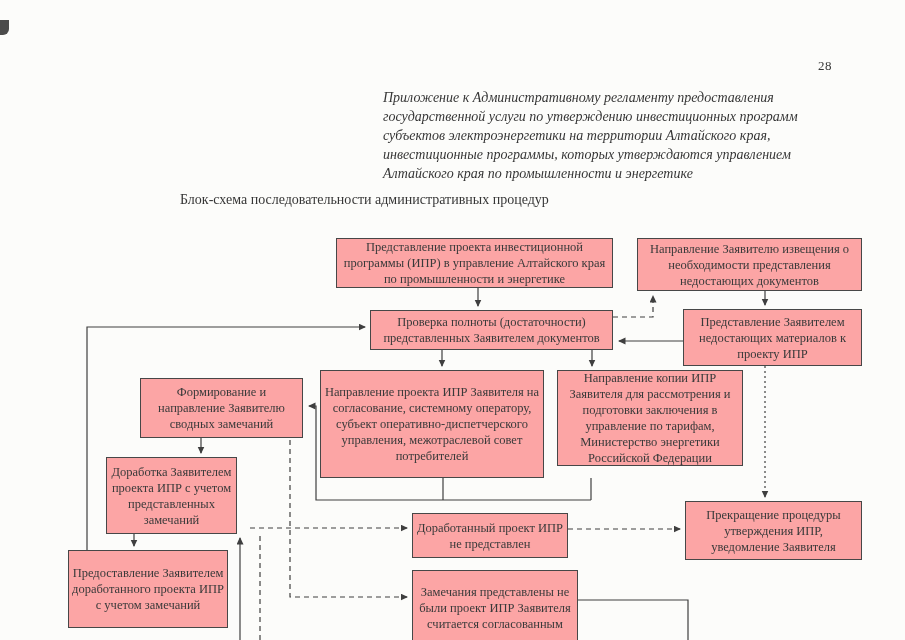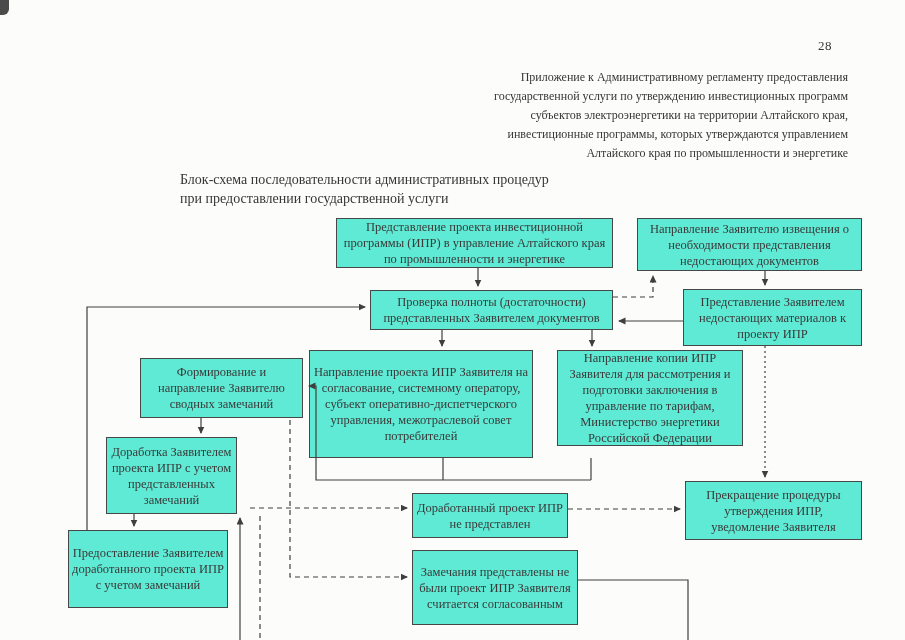--- a/index.html
+++ b/index.html
@@ -2,27 +2,27 @@
 <html><head>
 <meta charset="utf-8">
 <style>
   html,body{margin:0;padding:0;}
   body{
     width:905px;height:640px;position:relative;overflow:hidden;
     background:#fcfcfa;
     font-family:"Liberation Serif","DejaVu Serif",serif;
     color:#363636;
   }
-  .page{position:absolute;inset:0;}
+  .page{position:absolute;inset:0;margin-top:20px;}
   .scan-smudge{position:absolute;left:0;top:0;width:9px;height:15px;background:#2b2b2b;border-radius:0 0 6px 0;opacity:.85;}
   .page-number{position:absolute;left:818px;top:38px;font-size:13px;letter-spacing:.5px;}
-  .doc-header{position:absolute;left:383px;top:68px;width:465px;text-align:right;font-size:12px;line-height:19px;}
+  .doc-header{position:absolute;left:383px;top:68px;width:465px;text-align:left;font-size:14px;line-height:19px;font-style:italic;}
   .doc-title{position:absolute;left:180px;top:170px;width:550px;text-align:left;font-size:14px;line-height:19px;}
   .fc-box{
-    position:absolute;border:1px solid #474747;background:#5eead4;
+    position:absolute;border:1px solid #474747;background:#fca5a5;
     display:flex;align-items:center;justify-content:center;
     text-align:center;font-size:12.5px;line-height:16px;
     padding:2px 3px;box-sizing:border-box;color:#3a3a3a;
   }
   svg.connectors{position:absolute;left:0;top:0;pointer-events:none;}
 </style>
 </head>
 <body>
 
 <div class="page">
@@ -34,34 +34,33 @@
   <div class="doc-header">
     <div>Приложение к Административному регламенту предоставления</div>
     <div>государственной услуги по утверждению инвестиционных программ</div>
     <div>субъектов электроэнергетики на территории Алтайского края,</div>
     <div>инвестиционные программы, которых утверждаются управлением</div>
     <div>Алтайского края по промышленности и энергетике</div>
   </div>
 
   <div class="doc-title">
     <div>Блок-схема последовательности административных процедур</div>
-    <div>при предоставлении государственной услуги</div>
   </div>
 
   <div class="fc-box" style="left:336px;top:218px;width:277px;height:50px">Представление проекта инвестиционной программы (ИПР) в управление Алтайского края по промышленности и энергетике</div>
 
   <div class="fc-box" style="left:637px;top:218px;width:225px;height:53px">Направление Заявителю извещения о необходимости представления недостающих документов</div>
 
   <div class="fc-box" style="left:370px;top:290px;width:243px;height:40px">Проверка полноты (достаточности) представленных Заявителем документов</div>
 
   <div class="fc-box" style="left:683px;top:289px;width:179px;height:57px">Представление Заявителем недостающих материалов к проекту ИПР</div>
 
   <div class="fc-box" style="left:140px;top:358px;width:163px;height:60px">Формирование и направление Заявителю сводных замечаний</div>
 
-  <div class="fc-box" style="left:309px;top:350px;width:224px;height:108px">Направление проекта ИПР Заявителя на согласование, системному оператору, субъект оперативно-диспетчерского управления, межотраслевой совет потребителей</div>
+  <div class="fc-box" style="left:320px;top:350px;width:224px;height:108px">Направление проекта ИПР Заявителя на согласование, системному оператору, субъект оперативно-диспетчерского управления, межотраслевой совет потребителей</div>
 
   <div class="fc-box" style="left:557px;top:350px;width:186px;height:96px">Направление копии ИПР Заявителя для рассмотрения и подготовки заключения в управление по тарифам, Министерство энергетики Российской Федерации</div>
 
   <div class="fc-box" style="left:106px;top:437px;width:131px;height:77px">Доработка Заявителем проекта ИПР с учетом представленных замечаний</div>
 
   <div class="fc-box" style="left:68px;top:530px;width:160px;height:78px">Предоставление Заявителем доработанного проекта ИПР с учетом замечаний</div>
 
   <div class="fc-box" style="left:412px;top:493px;width:156px;height:45px">Доработанный проект ИПР не представлен</div>
 
   <div class="fc-box" style="left:685px;top:481px;width:177px;height:59px">Прекращение процедуры утверждения ИПР, уведомление Заявителя</div>

